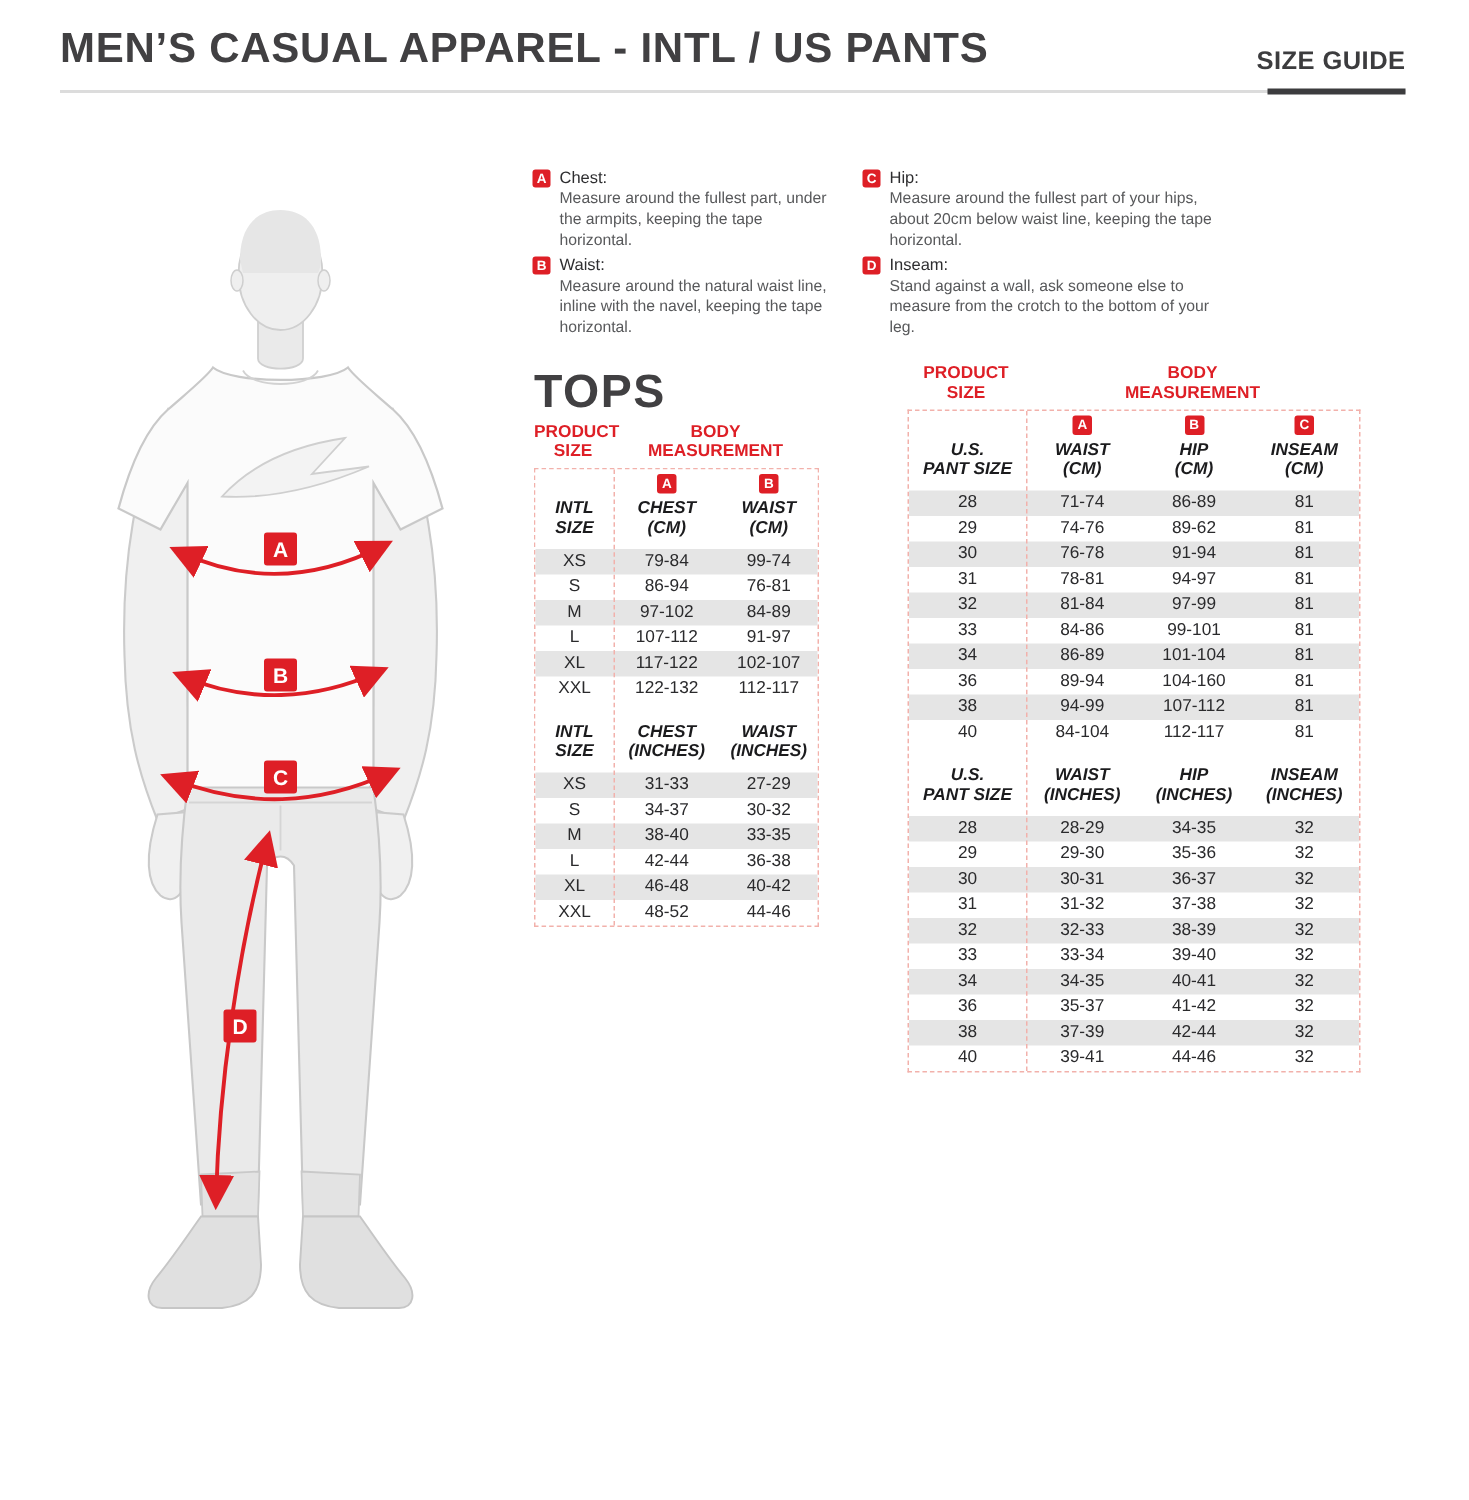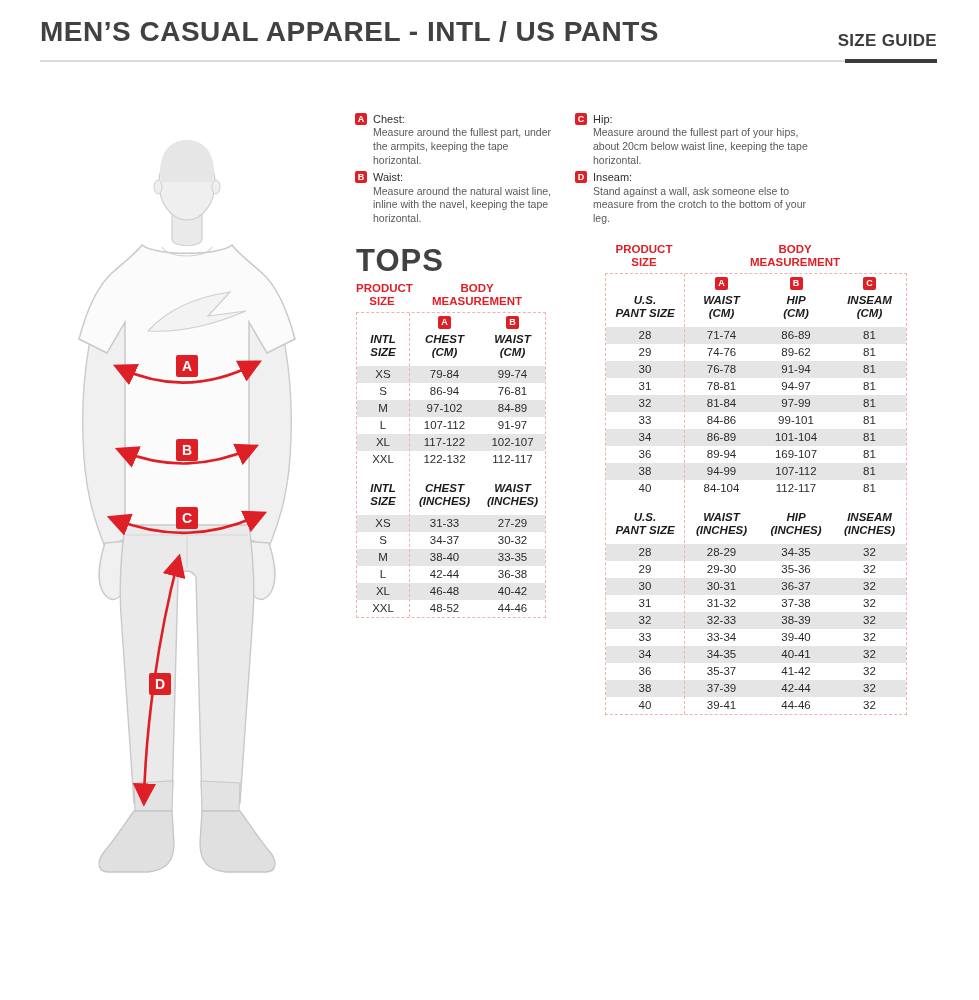--- a/index.html
+++ b/index.html
@@ -304,21 +304,21 @@
         </div>
         <div class="row data-row striped">
           <div class="cell">34</div>
           <div class="cell">86-89</div>
           <div class="cell">101-104</div>
           <div class="cell">81</div>
         </div>
         <div class="row data-row">
           <div class="cell">36</div>
           <div class="cell">89-94</div>
-          <div class="cell">169-107</div>
+          <div class="cell">104-160</div>
           <div class="cell">81</div>
         </div>
         <div class="row data-row striped">
           <div class="cell">38</div>
           <div class="cell">94-99</div>
           <div class="cell">107-112</div>
           <div class="cell">81</div>
         </div>
         <div class="row data-row">
           <div class="cell">40</div>

